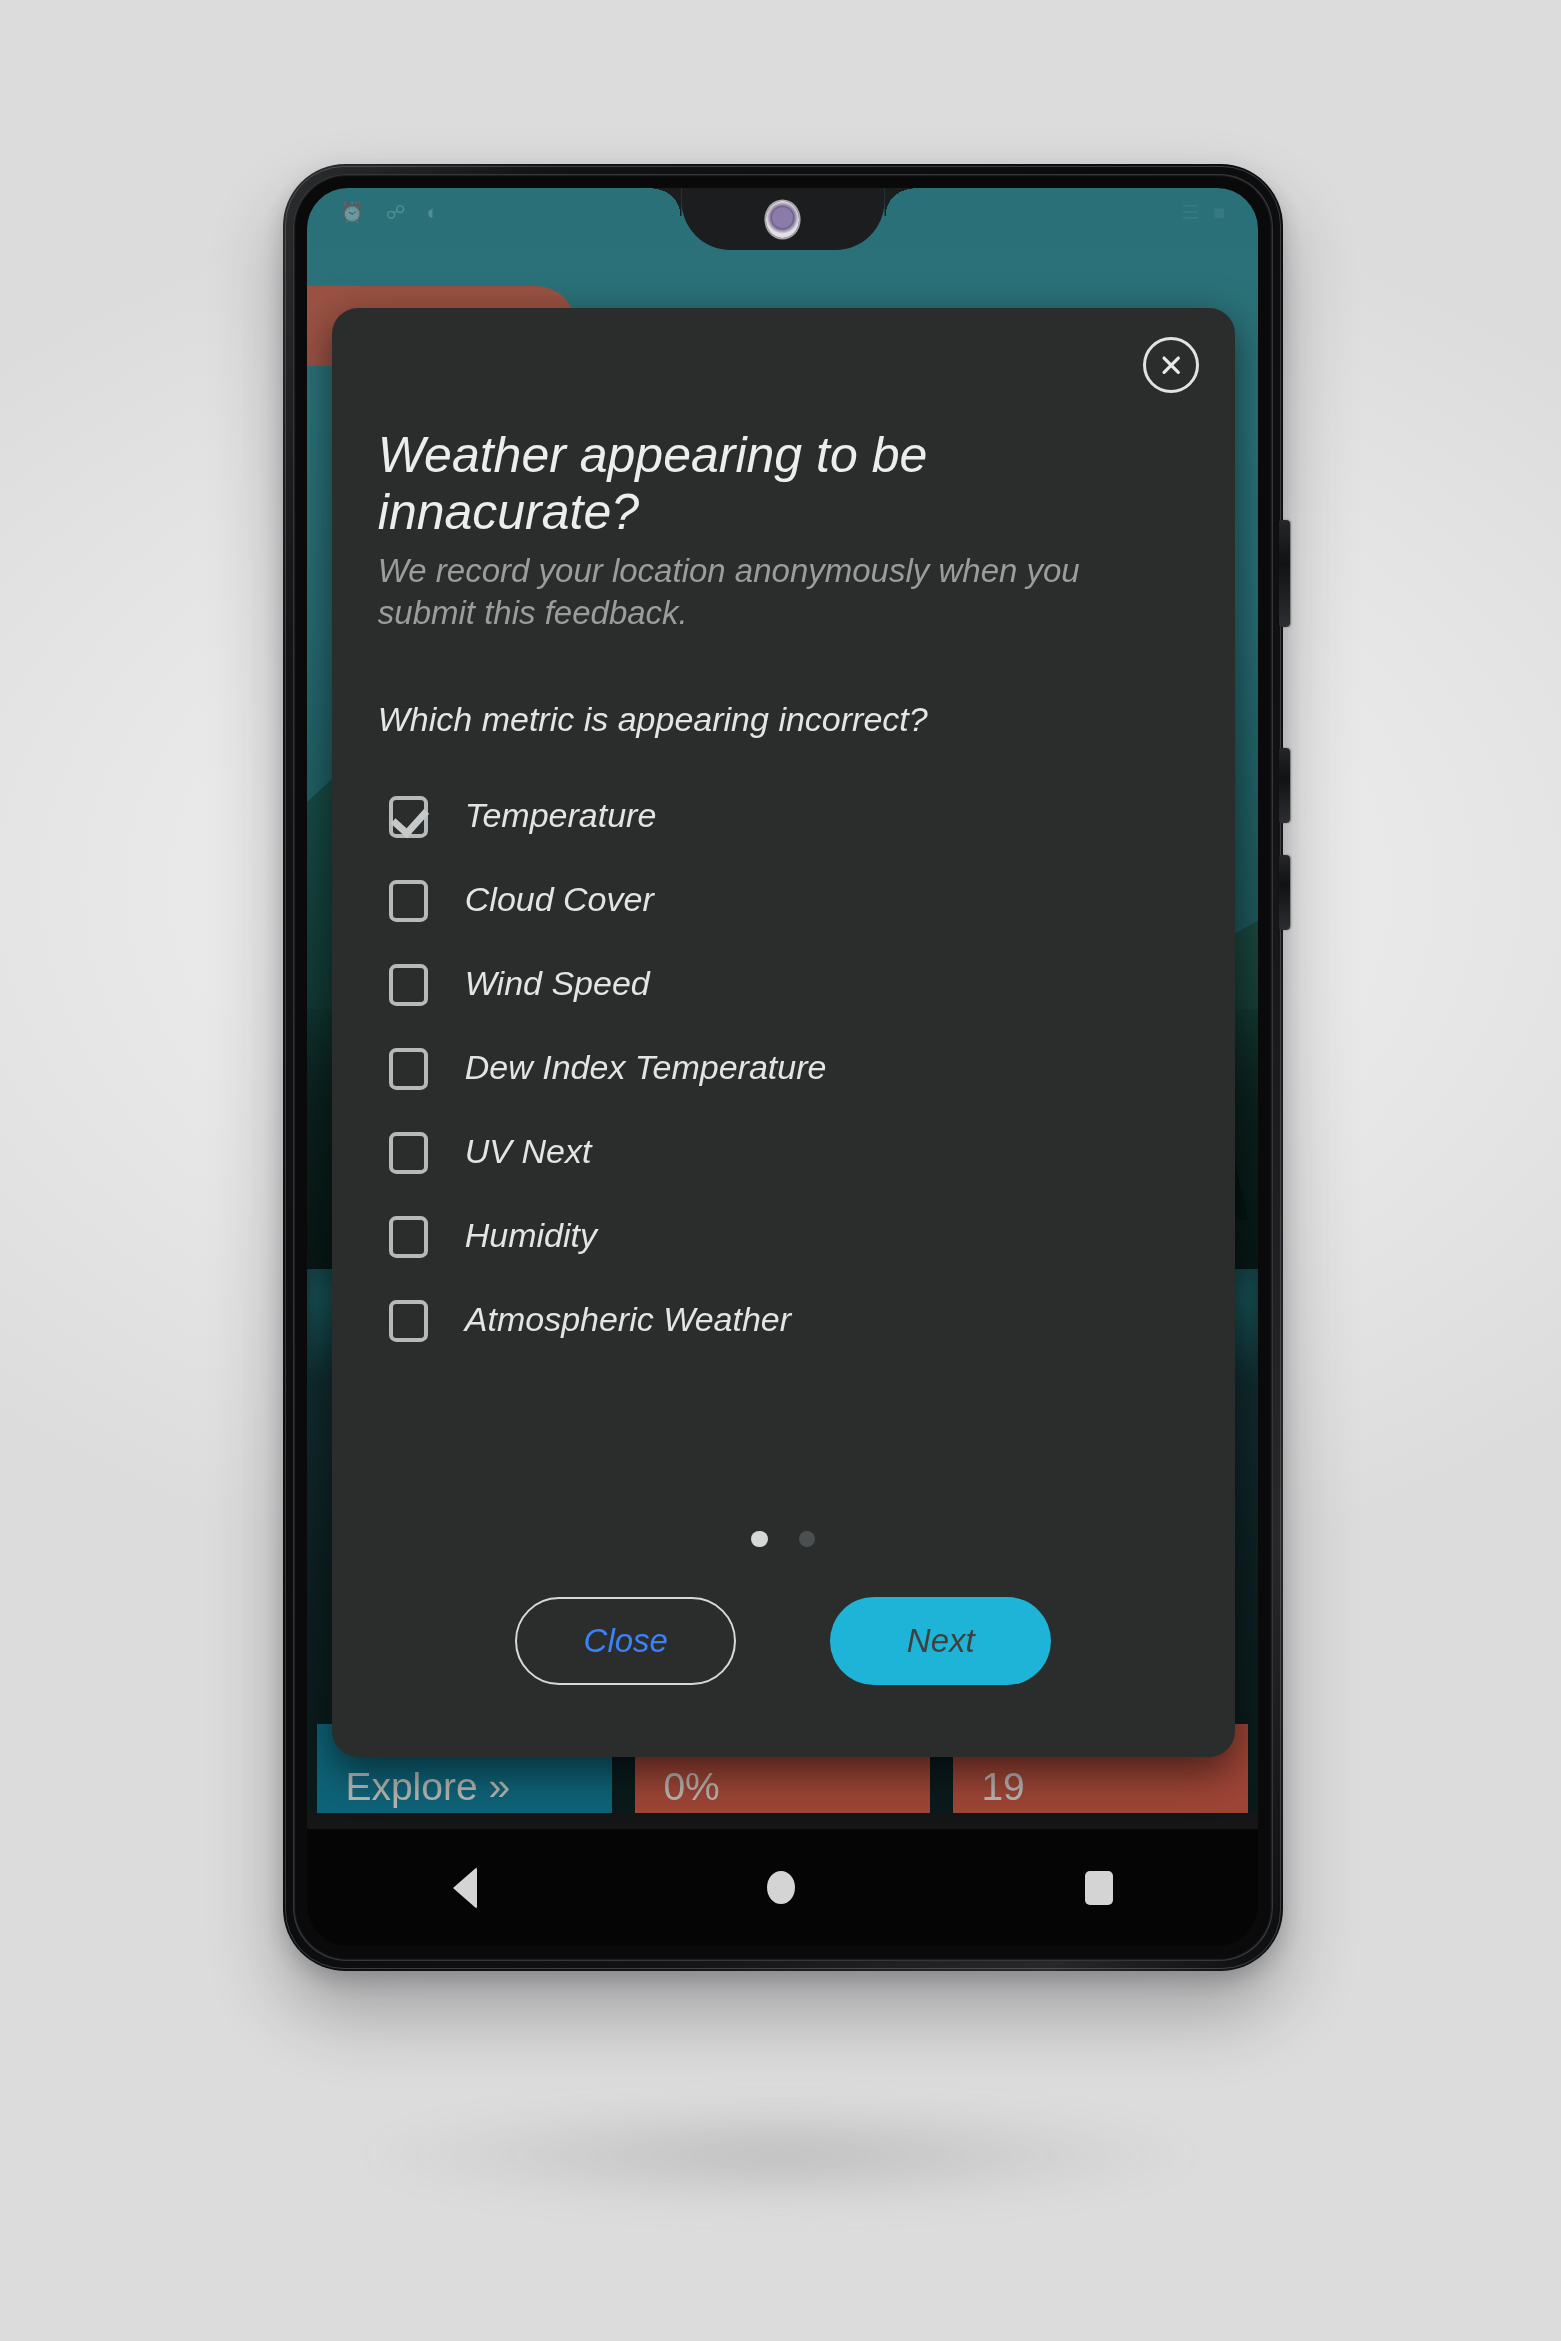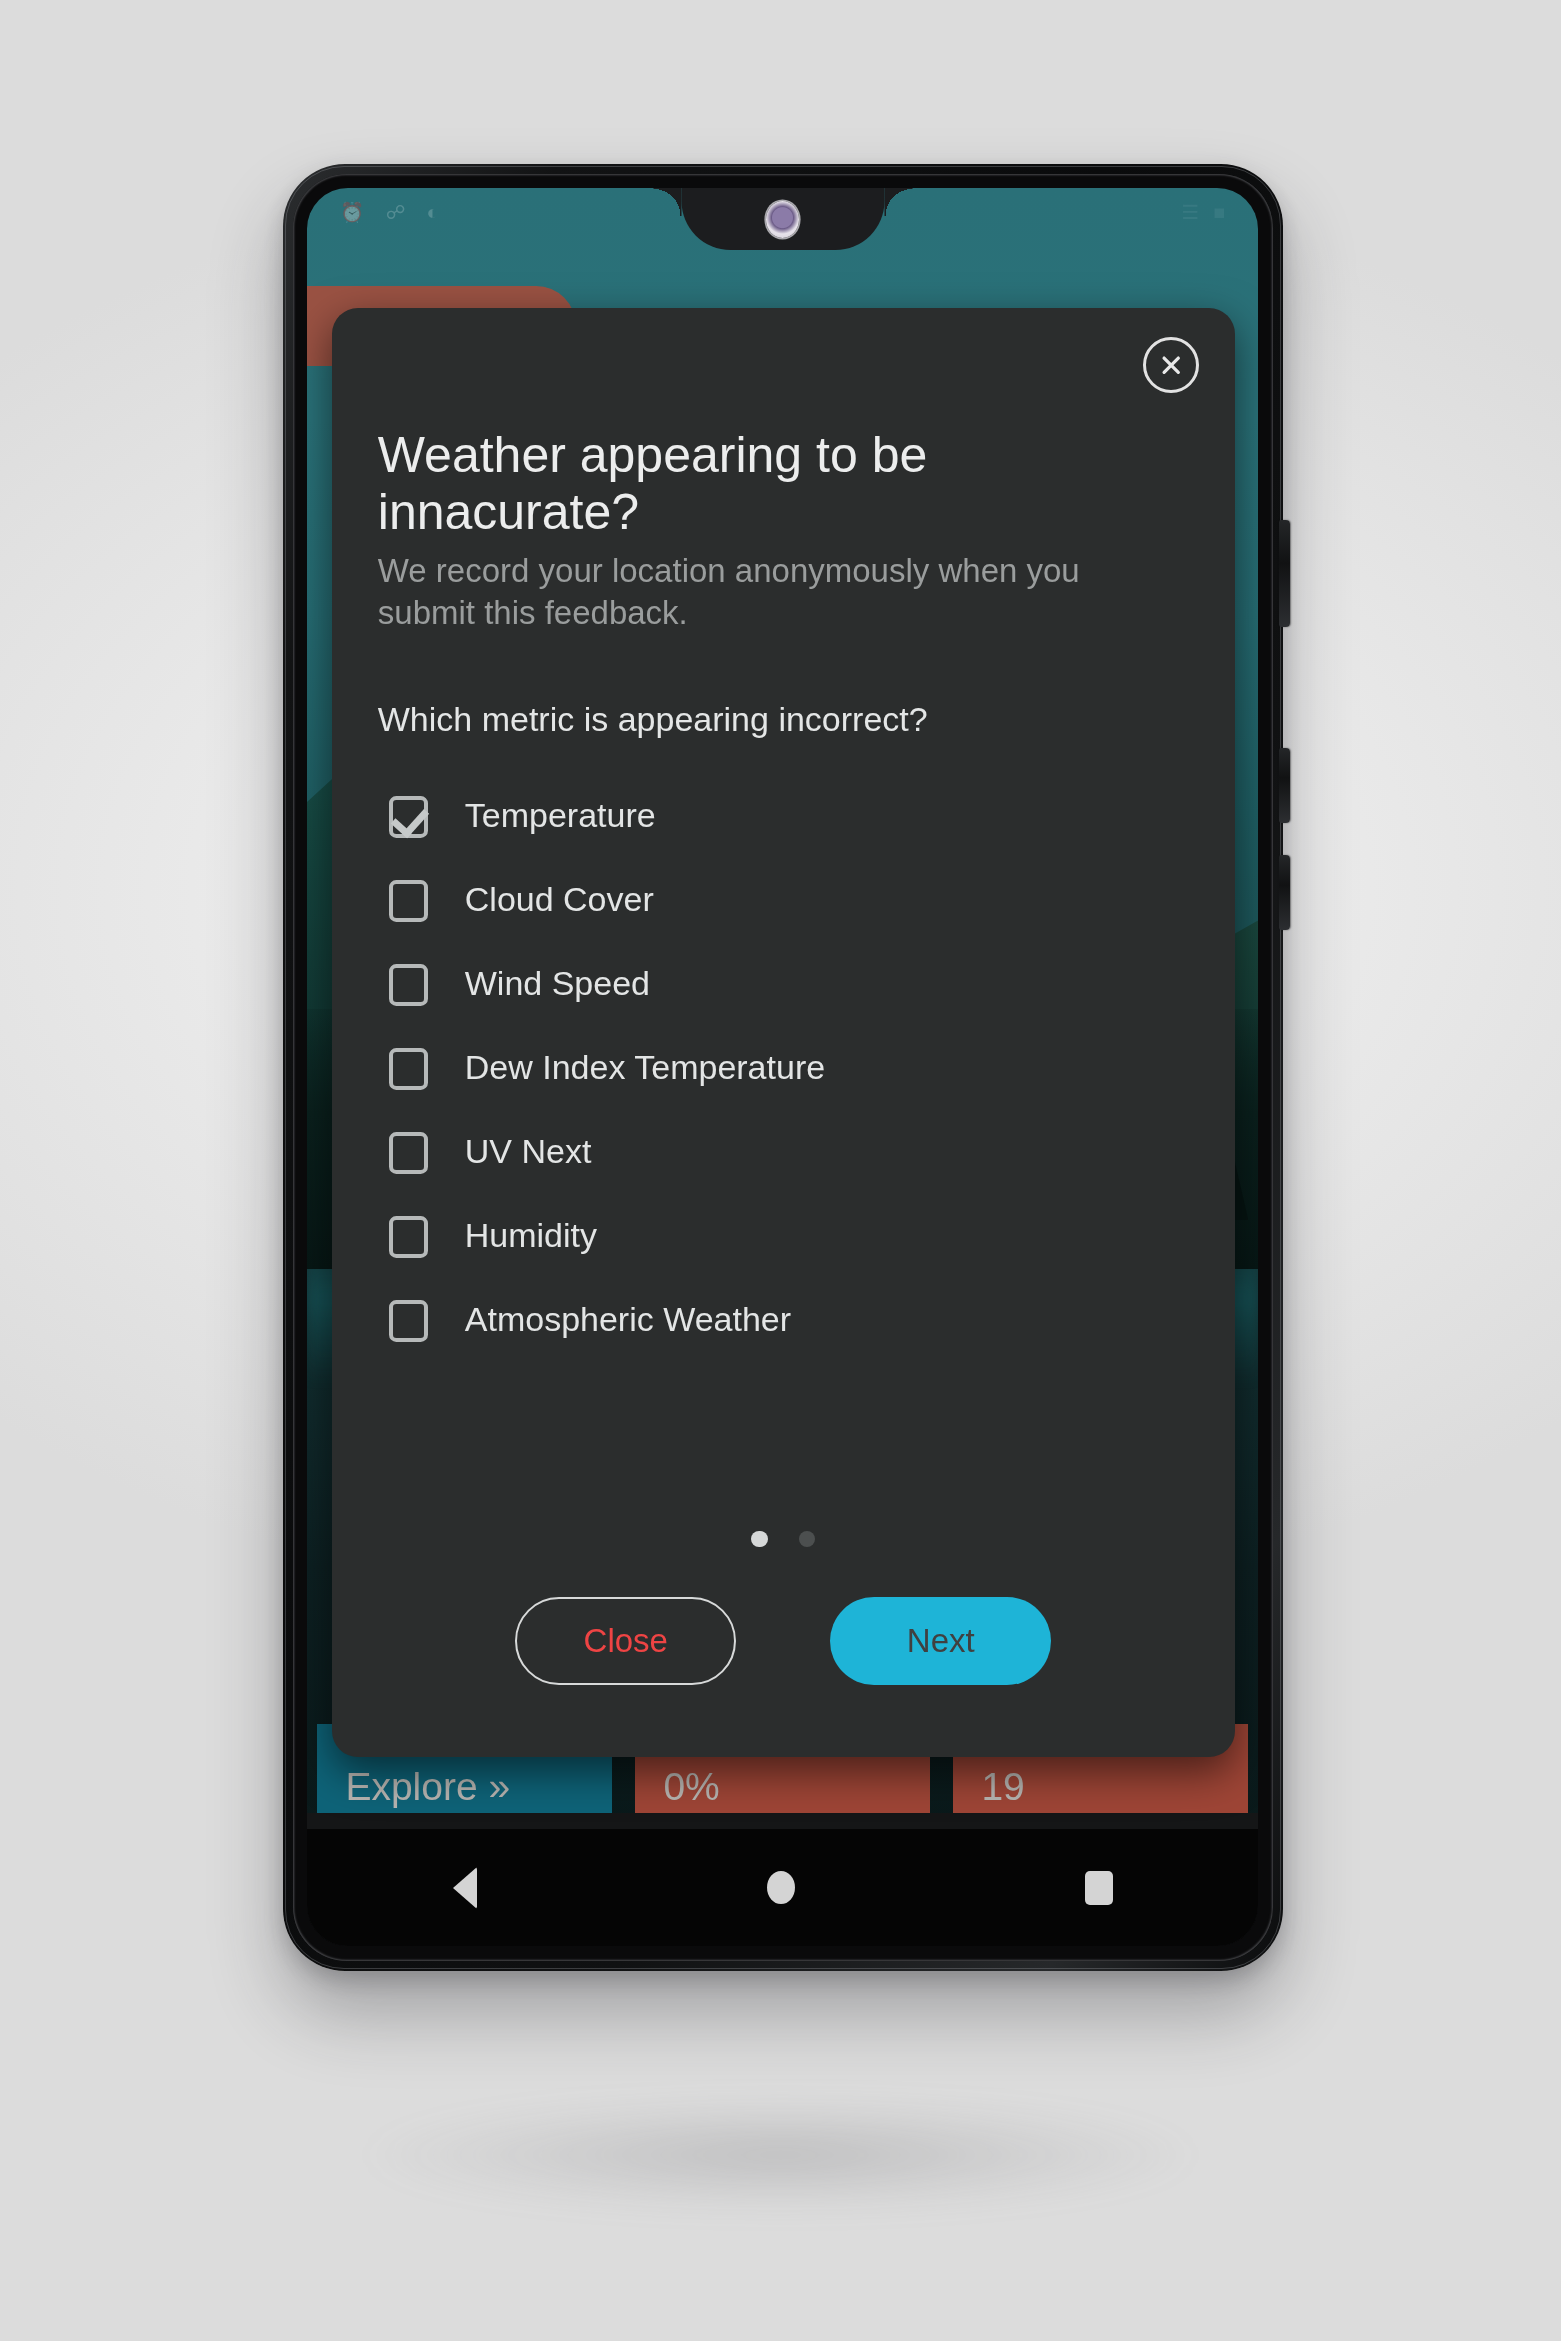--- a/index.html
+++ b/index.html
@@ -239,20 +239,21 @@
 
   
   .dialog {
     position: absolute;
     left: 24.4px; top: 120px;
     width: 903px; height: 1449px;
     background: #2b2d2d;
     border-radius: 26px;
     box-shadow: 0 14.6px 42px rgba(0,0,0,0.55);
     overflow: hidden;
+    font-style: italic;
   }
   .dialog-close {
     position: absolute;
     right: 36px; top: 29px;
     width: 50px; height: 50px;
     border-radius: 50%;
     border: 3.3px solid #e2e2e2;
     display: flex; align-items: center; justify-content: center;
     background: transparent;
     cursor: pointer;
@@ -338,21 +339,21 @@
     min-width: 221px;
     border-radius: 44px;
     display: flex; align-items: center; justify-content: center;
     font-size: 33px;
     cursor: pointer;
     box-sizing: border-box;
   }
   .btn.outline {
     border: 2.4px solid #d7d9d9;
     background: transparent;
-    color: #ef4444;
+    color: #3b82f6;
   }
   .btn.filled {
     background: #1eb4d7;
     border: none;
     color: #404040;
   }
 
   
   .sysnav {
     position: absolute;

